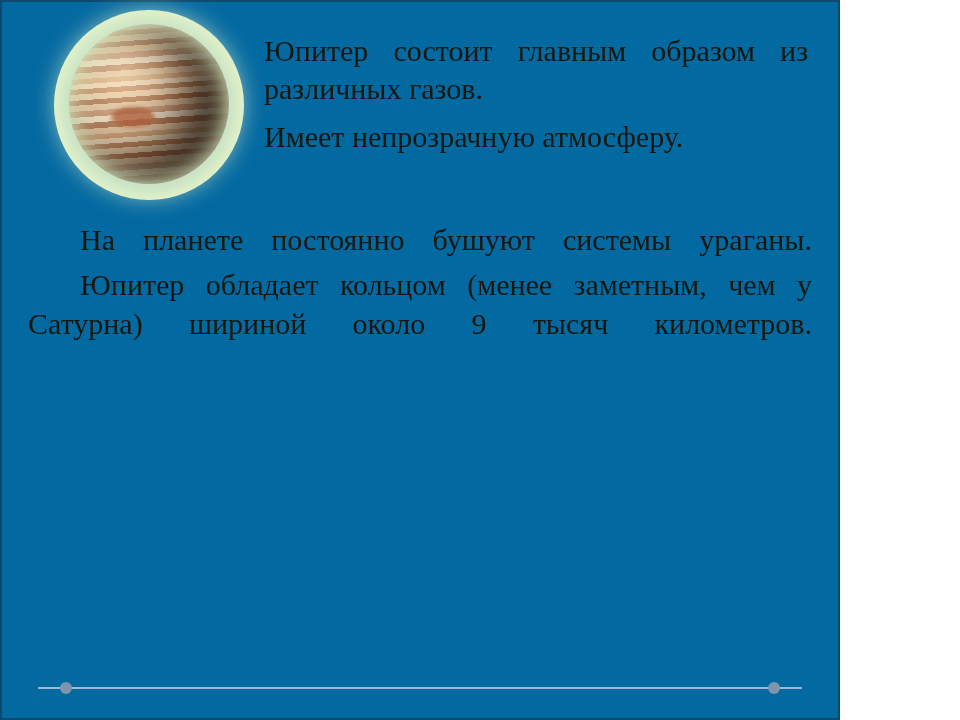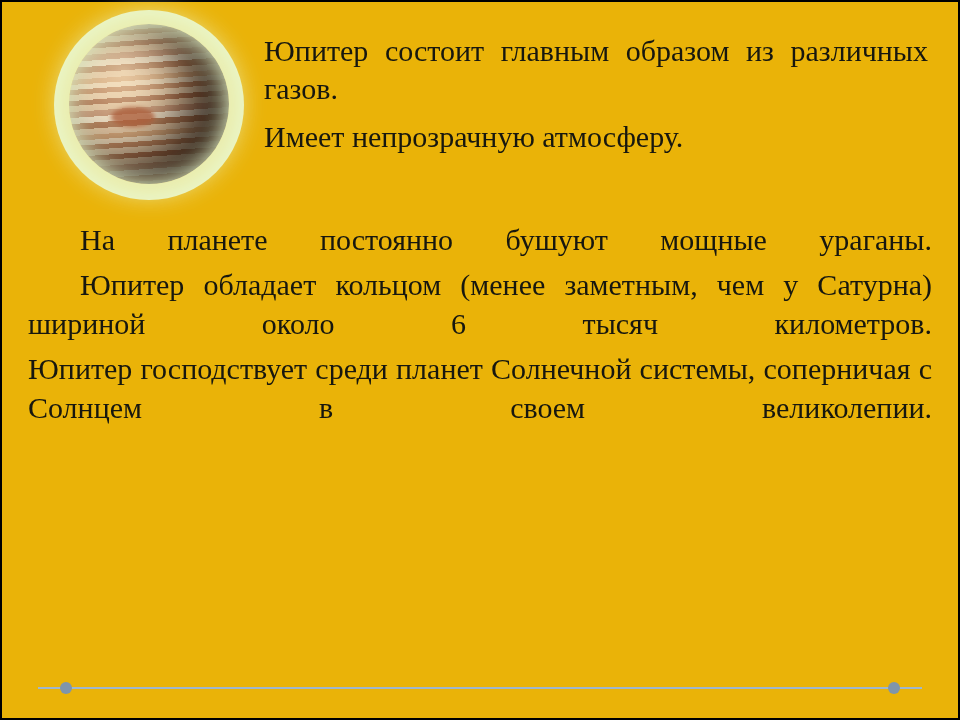--- a/index.html
+++ b/index.html
@@ -10,24 +10,24 @@
     width: 960px;
     height: 720px;
     background: #ffffff;
     font-family: "Liberation Serif", serif;
     overflow: hidden;
   }
 
   .slide {
     position: relative;
     box-sizing: border-box;
-    width: 960px;
+    width: 840px;
     height: 720px;
-    background: #eab308;
-    border: 2px solid #000000;
+    background: #0369a1;
+    border: 2px solid #0c4a6e;
     padding: 0;
   }
 
   
   .top-block {
     position: relative;
     display: flex;
     align-items: flex-start;
     padding: 14px 22px 0 22px;
     height: 200px;
@@ -168,23 +168,22 @@
     </div>
 
     <div class="intro-lines">
       <p>Юпитер состоит главным образом из различных газов.</p>
       <p class="last">Имеет непрозрачную атмосферу.</p>
     </div>
 
   </div>
 
   <div class="body-block">
-    <p class="stretch">На планете постоянно бушуют мощные ураганы.</p>
-    <p class="stretch">Юпитер обладает кольцом (менее  заметным, чем у Сатурна) шириной около 6 тысяч километров.</p>
-    <p class="no-indent stretch">Юпитер господствует среди планет Солнечной системы, соперничая с Солнцем в своем великолепии.</p>
+    <p class="stretch">На планете постоянно бушуют системы ураганы.</p>
+    <p class="stretch">Юпитер обладает кольцом (менее  заметным, чем у Сатурна) шириной около 9 тысяч километров.</p>
   </div>
 
   <div class="footer">
     <div class="footer-line"></div>
     <div class="dot left"></div>
     <div class="dot right"></div>
   </div>
 
 </div>
 

